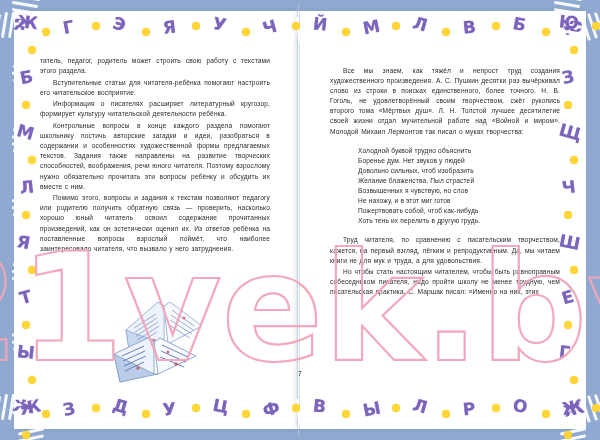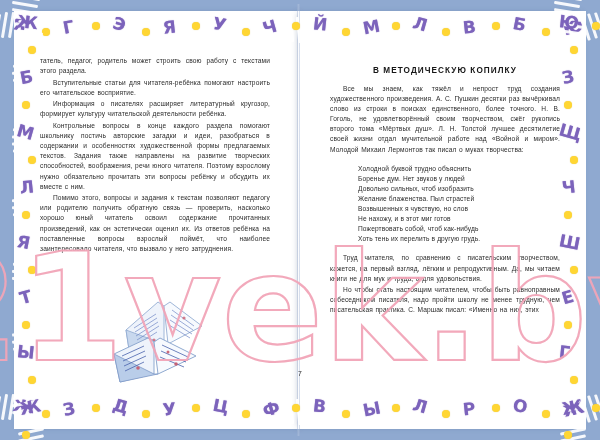--- a/index.html
+++ b/index.html
@@ -549,21 +549,20 @@
         <g fill="#c85a6c" opacity=".9">
           <circle cx="26" cy="34" r="1.8"></circle>
             <circle cx="64" cy="30" r="1.8"></circle>
             <circle cx="56" cy="18" r="1.5"></circle>
         </g>
       </g>
     </svg>
   </div>
 
   <div class="col" id="text-right">
-    <h1 id="heading">В МЕТОДИЧЕСКУЮ КОПИЛКУ</h1>
     <p class="para">Все мы знаем, как тяжёл и непрост труд создания художественного произведения. А. С. Пушкин десятки раз вычёркивал слово из строки в поисках единственного, более точного. Н. В. Гоголь, не удовлетворённый своим творчеством, сжёг рукопись второго тома «Мёртвых душ». Л. Н. Толстой лучшее десятилетие своей жизни отдал мучительной работе над «Войной и миром». Молодой Михаил Лермонтов так писал о муках творчества:</p>
     <div class="verse">
       <div>Холодной буквой трудно объяснить</div>
       <div>Боренье дум. Нет звуков у людей</div>
       <div>Довольно сильных, чтоб изобразить</div>
       <div>Желание блаженства. Пыл страстей</div>
       <div>Возвышенных я чувствую, но слов</div>
       <div>Не нахожу, и в этот миг готов</div>
       <div>Пожертвовать собой, чтоб как-нибудь</div>
       <div>Хоть тень их перелить в другую грудь.</div>

